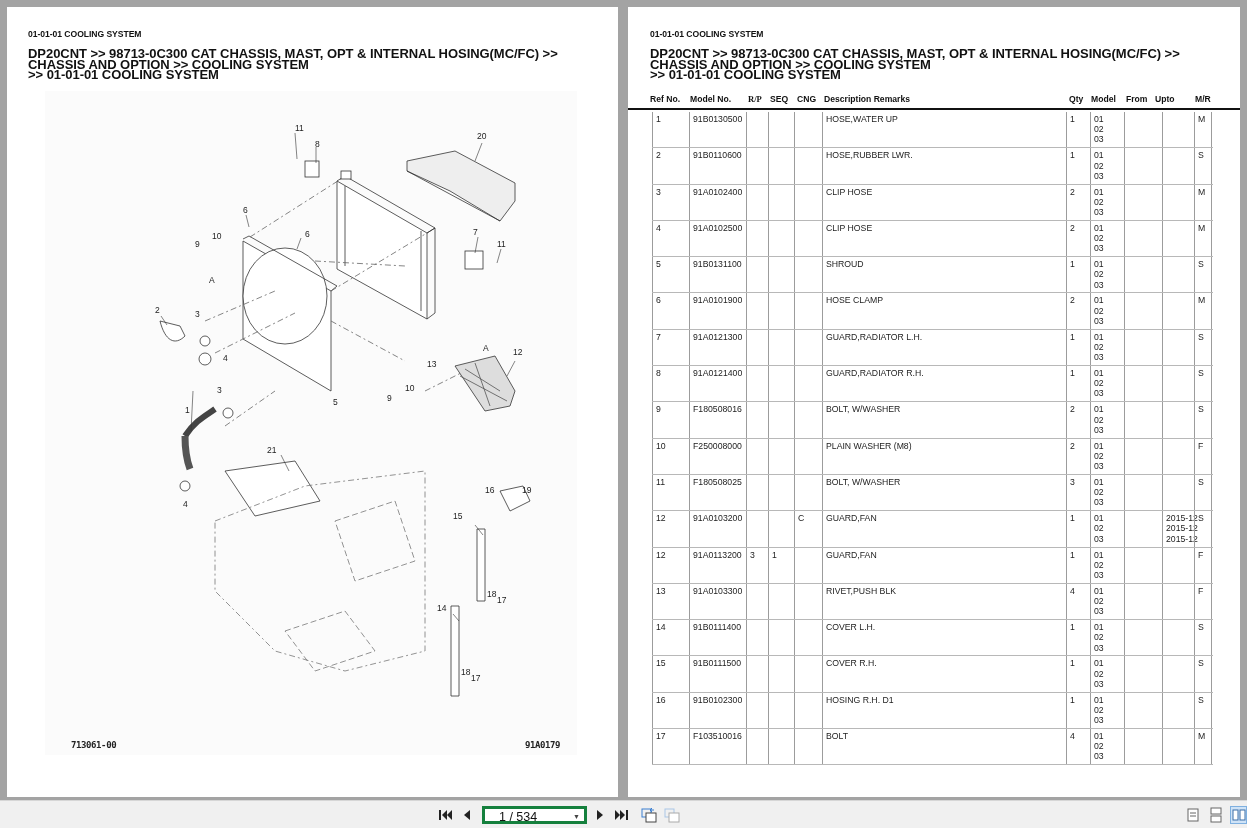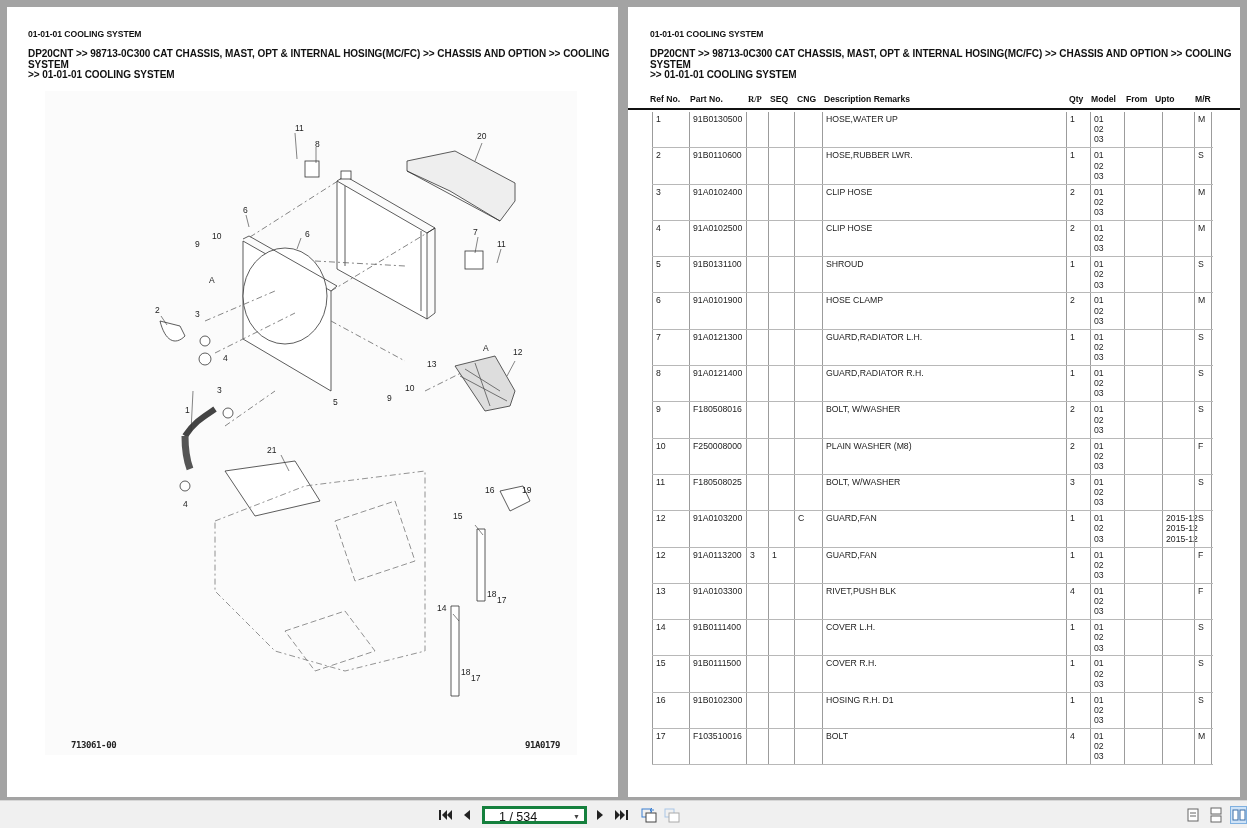--- a/index.html
+++ b/index.html
@@ -4,21 +4,21 @@
 <style>
   * { box-sizing: border-box; margin: 0; padding: 0; }
   html, body { width: 1247px; height: 828px; overflow: hidden; }
   body { background: #a3a3a3; font-family: "Liberation Sans", sans-serif; position: relative; }
 
   .page { position: absolute; background: #ffffff; top: 7px; height: 790px; overflow: hidden; }
   .page-left { left: 7px; width: 611px; }
   .page-right { left: 628px; width: 612px; }
 
   .hdr-title { position: absolute; font-size: 8.6px; font-weight: bold; color: #111; letter-spacing: -0.05px; }
-  .hdr-crumb { position: absolute; font-size: 10px; font-weight: bold; color: #111; line-height: 10.5px; letter-spacing: -0.05px; }
+  .hdr-crumb { position: absolute; font-size: 13px; font-weight: bold; color: #111; line-height: 10.5px; letter-spacing: -0.05px; }
 
   
   .illus { position: absolute; left: 38px; top: 84px; width: 532px; height: 664px; background: #fbfbfb; }
   .illus svg { position: absolute; left: 0; top: 0; }
   .illus-code { position: absolute; font-family: "DejaVu Sans Mono", monospace; font-size: 9px; font-weight: bold; color: #222; letter-spacing: -0.4px; }
 
   
   .tbl-head { position: absolute; left: 22px; top: 87px; width: 590px; height: 14px; font-size: 8.6px; font-weight: bold; color: #111; }
   .tbl-head span { position: absolute; top: 0; white-space: nowrap; }
   .tbl-rule { position: absolute; left: 0; top: 101px; width: 612px; height: 2px; background: #111; }
@@ -168,21 +168,21 @@
 
 <div class="page page-right">
   <div class="hdr-title" style="left:22px; top:22px;">01-01-01 COOLING SYSTEM</div>
   <div class="hdr-crumb" style="left:22px; top:42px;">
     <div>DP20CNT &gt;&gt; 98713-0C300 CAT CHASSIS, MAST, OPT &amp; INTERNAL HOSING(MC/FC) &gt;&gt; CHASSIS AND OPTION &gt;&gt; COOLING SYSTEM</div>
     <div>&gt;&gt; 01-01-01 COOLING SYSTEM</div>
   </div>
 
   <div class="tbl-head">
     <span style="left:0px;">Ref No.</span>
-    <span style="left:40px;">Part No.</span>
+    <span style="left:40px;">Model No.</span>
     <span style="left:98px;font-family:Liberation Serif, serif;">R/P</span>
     <span style="left:120px;">SEQ</span>
     <span style="left:147px;">CNG</span>
     <span style="left:174px;">Description Remarks</span>
     <span style="left:419px;">Qty</span>
     <span style="left:441px;">Model</span>
     <span style="left:476px;">From</span>
     <span style="left:505px;">Upto</span>
     <span style="left:545px;">M/R</span>
   </div>

